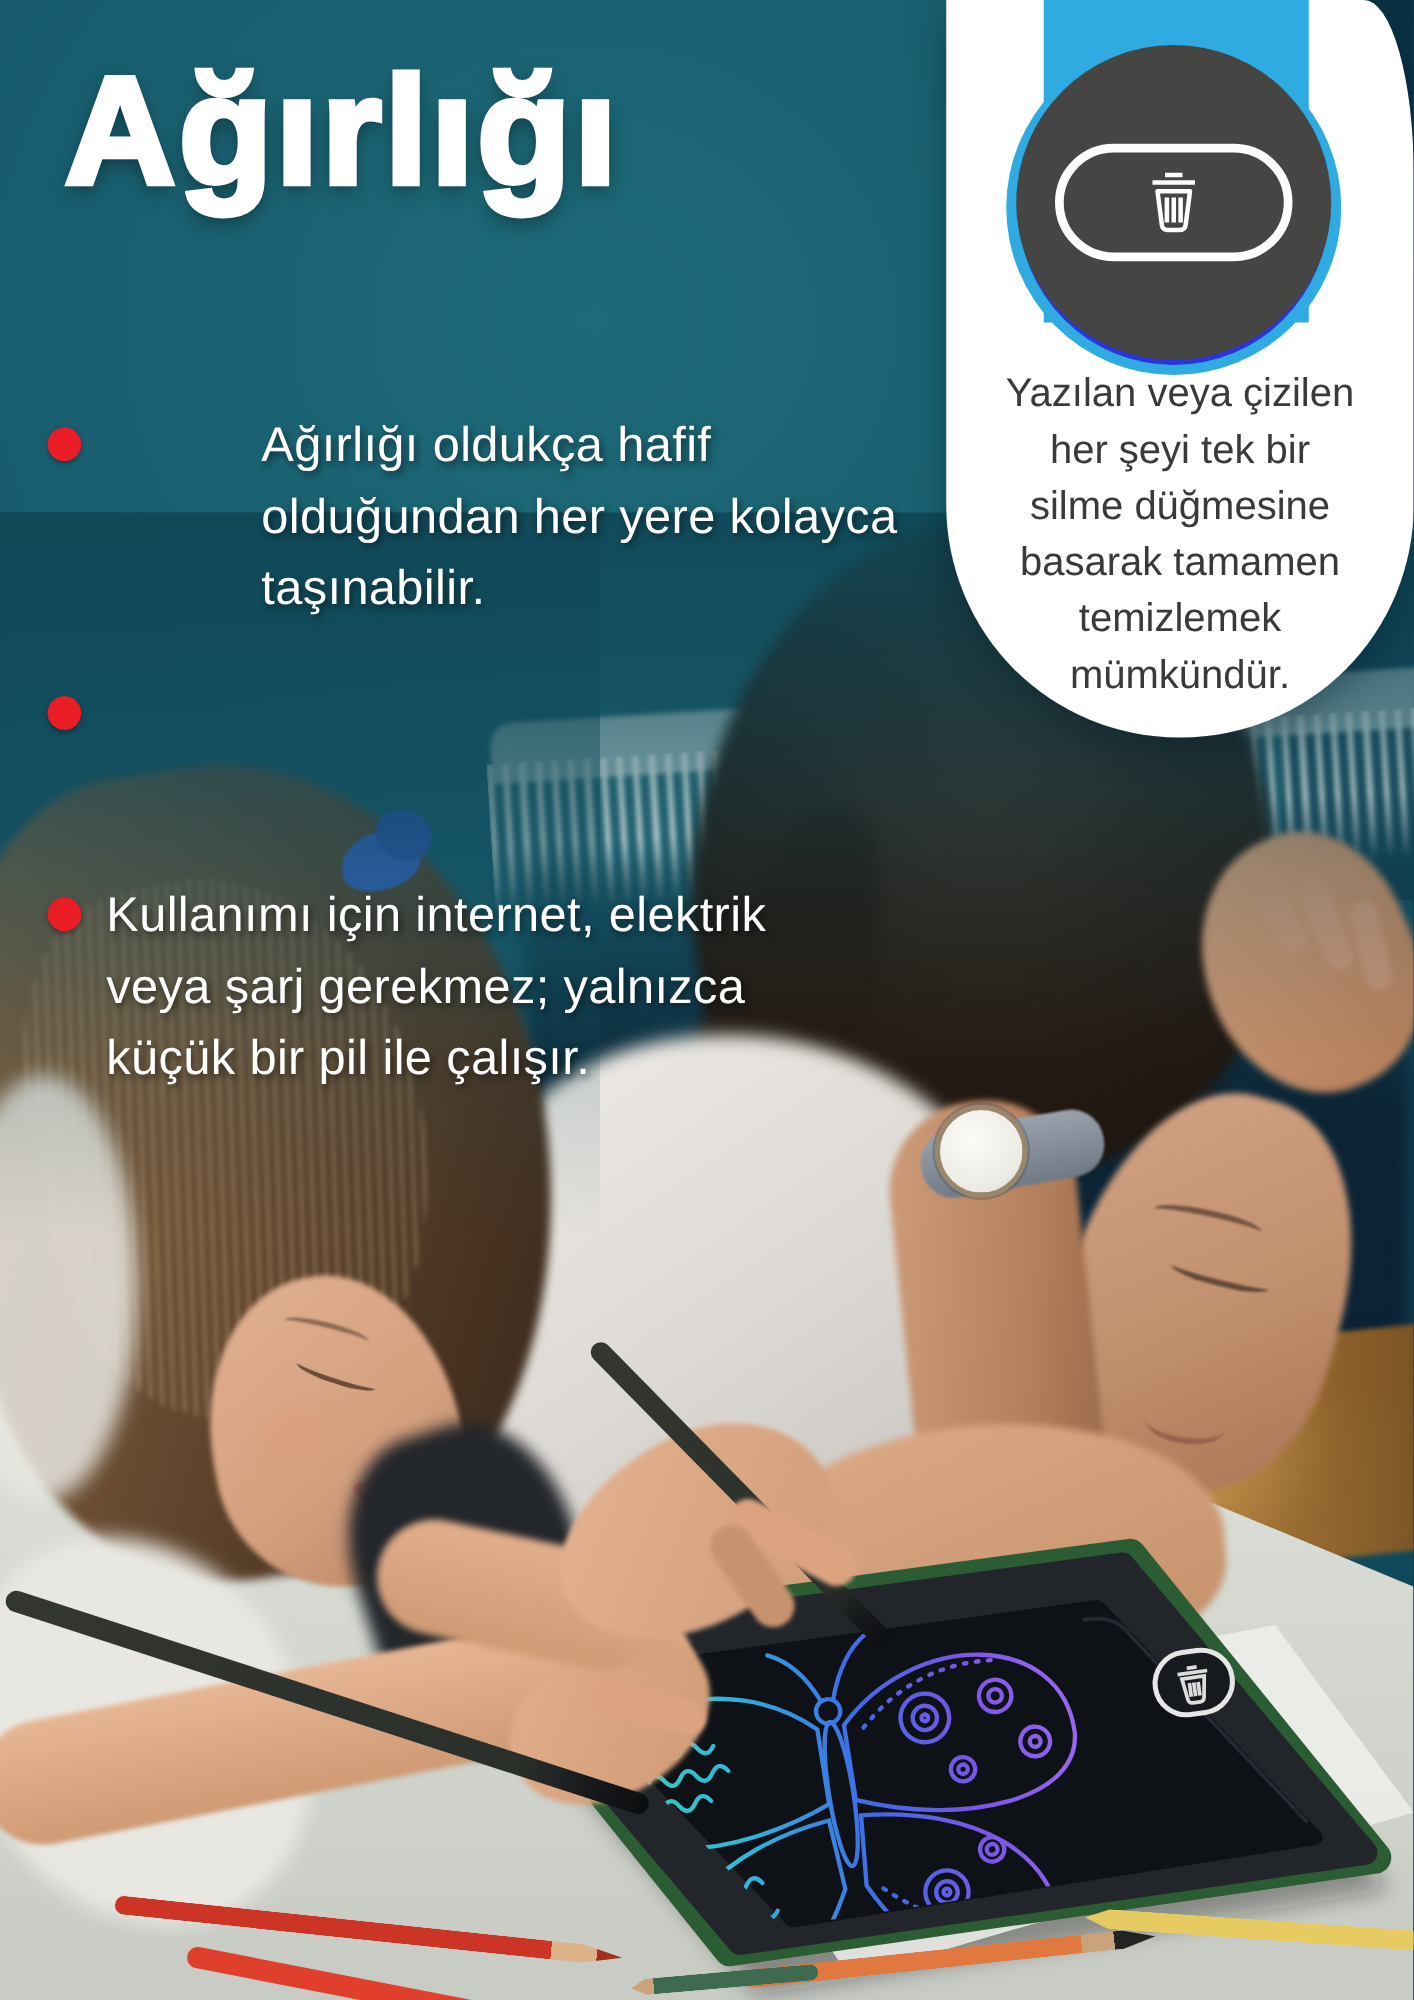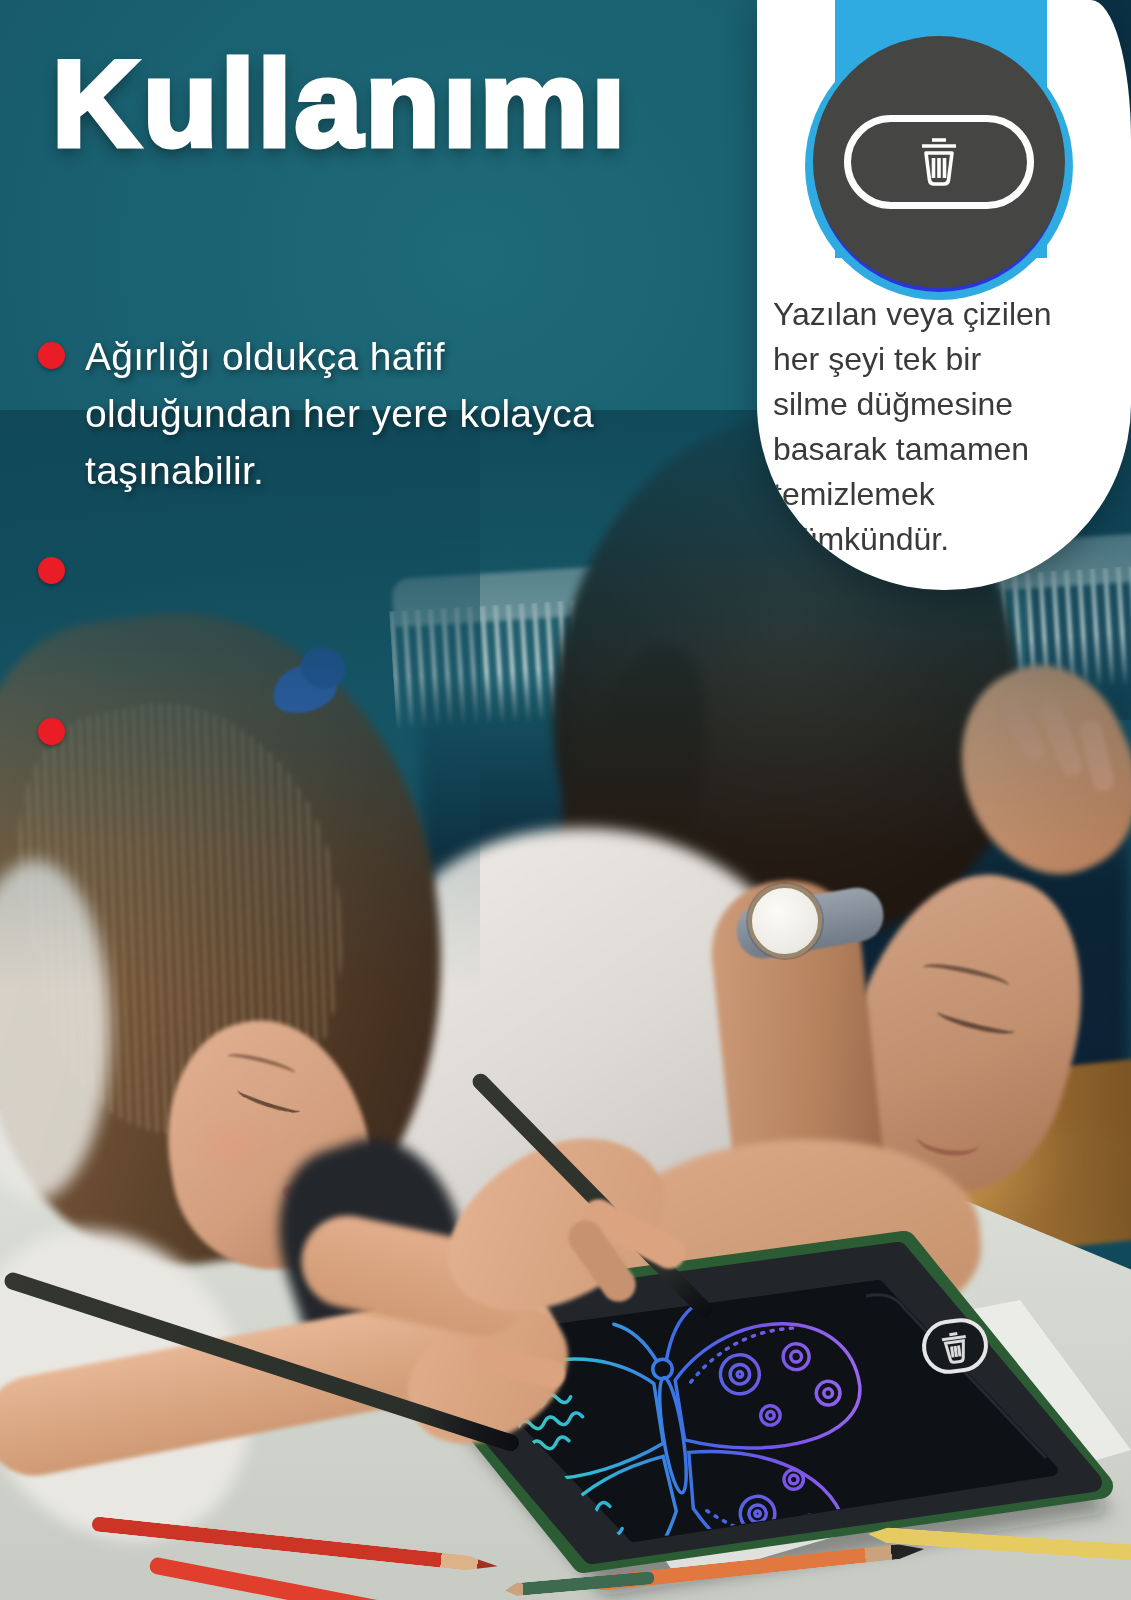--- a/index.html
+++ b/index.html
@@ -127,34 +127,34 @@
   
   .title{top:34px;left:52px;z-index:20;color:#fff;font-weight:bold;font-size:122px;line-height:140px;
       letter-spacing:3px;-webkit-text-stroke:5px #fff;
       text-shadow:0 7px 16px rgba(0,0,0,.40),0 2px 4px rgba(0,0,0,.25);}
   .bullets{z-index:20;}
   .bullet{position:absolute;left:38px;display:flex;gap:20px;width:680px;}
   .bullet-dot{width:27px;height:27px;border-radius:50%;background:#ea1c25;flex:0 0 27px;margin-top:14px;
       box-shadow:0 2px 4px rgba(0,0,0,.35);}
   .bullet-text{color:#fff;font-size:39px;line-height:57px;letter-spacing:.3px;white-space:pre-line;
       text-shadow:2px 3px 6px rgba(0,0,0,.5);}
-  .b1{top:328px;} .b2{top:543px;} .b3{top:704px;}
+  .b1{top:328px;justify-content:space-between;} .b2{top:543px;} .b3{top:704px;}
 
   
   .panel{top:0;left:757px;width:374px;height:590px;background:#fff;z-index:30;overflow:hidden;
       border-radius:0 40px 186px 186px / 0 140px 186px 186px;
       box-shadow:0 10px 30px rgba(0,20,30,.35);}
   .ribbon{position:absolute;top:0;left:78px;width:212px;height:258px;background:#2fabe1;}
   .circle-lightblue{position:absolute;top:32px;left:48px;width:268px;height:268px;border-radius:50%;background:#2fabe1;}
   .circle-royal{position:absolute;top:44px;left:58px;width:248px;height:248px;border-radius:50%;background:#2a34d8;}
   .circle-gray{position:absolute;top:36px;left:56px;width:252px;height:252px;border-radius:50%;background:#454543;}
   .stadium{position:absolute;top:115px;left:87px;width:190px;height:94px;border:7px solid #fdfdfd;
       border-radius:54px;box-sizing:border-box;display:flex;align-items:center;justify-content:center;}
   .callout-text{position:absolute;top:292px;left:0;width:374px;padding:0 16px;box-sizing:border-box;
-      text-align:left;color:#3a3a3a;font-size:32px;line-height:45px;white-space:pre-line;}
+      text-align:center;color:#3a3a3a;font-size:32px;line-height:45px;white-space:pre-line;}
 </style>
 </head>
 <body>
 
 <div class="canvas">
 
   <div class="scene">
     <div class="abs right-dark"></div>
     <div class="abs blanket-band"></div>
     <div class="abs blanket-fringe"></div>
@@ -281,35 +281,38 @@
     <div class="abs pencil pencil-red2"></div>
     <div class="abs pencil pencil-orange"></div>
     <div class="abs pencil pencil-yellow"></div>
     <div class="abs pencil pencil-green"></div>
 
     <div class="abs teal-wash"></div>
     <div class="abs teal-wash-left"></div>
   </div>
 
   <div class="abs title">
-    <div>Kullanımı</div>
+    <div>Ağırlığı</div>
   </div>
 
   <div class="bullets">
     <div class="bullet b1">
       <div class="bullet-dot"></div>
       <div class="bullet-text">Ağırlığı oldukça hafif
 olduğundan her yere kolayca
 taşınabilir.</div>
     </div>
     <div class="bullet b2">
       <div class="bullet-dot"></div>
     </div>
     <div class="bullet b3">
       <div class="bullet-dot"></div>
+      <div class="bullet-text">Kullanımı için internet, elektrik
+veya şarj gerekmez; yalnızca
+küçük bir pil ile çalışır.</div>
     </div>
   </div>
 
   <div class="abs panel">
     <div class="ribbon"></div>
     <div class="circle-lightblue"></div>
     <div class="circle-royal"></div>
     <div class="circle-gray"></div>
     <div class="stadium">
       <svg width="46" height="56" viewBox="0 0 46 56">

